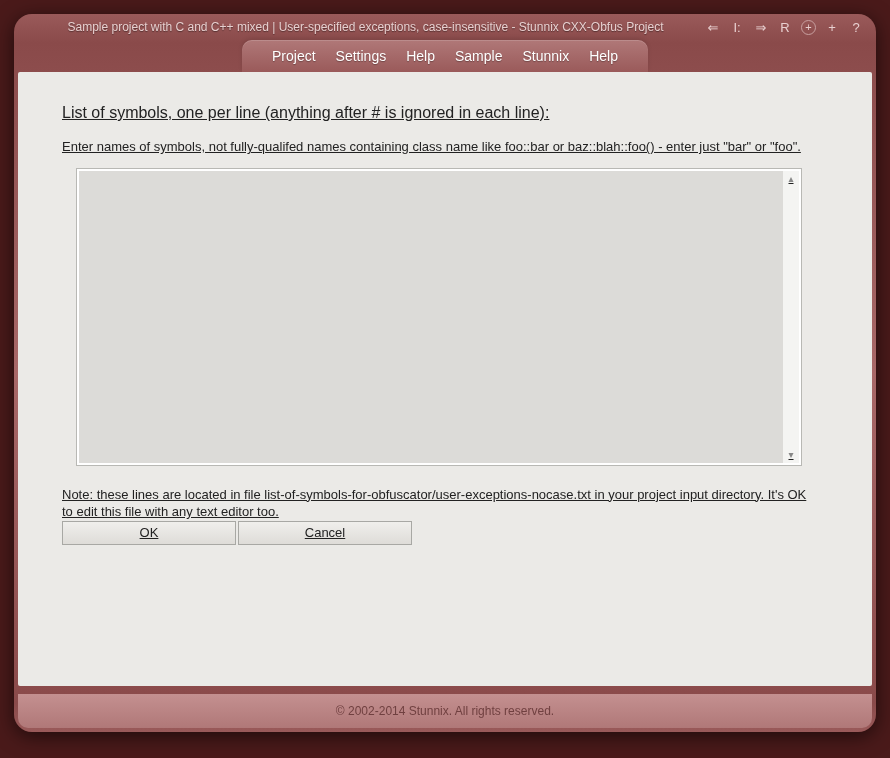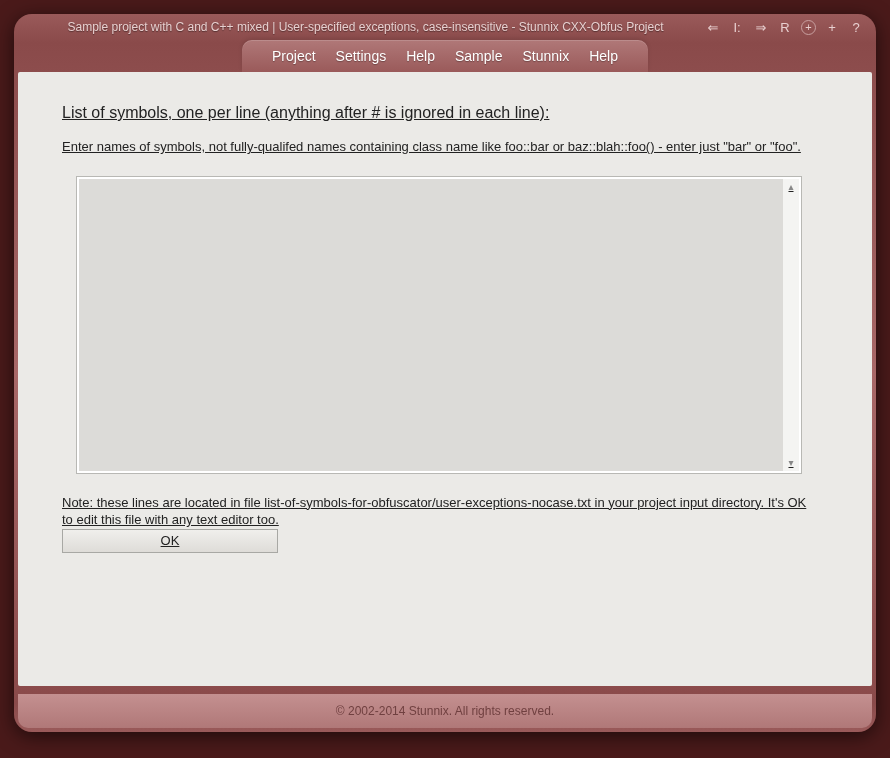--- a/index.html
+++ b/index.html
@@ -82,21 +82,21 @@
     overflow: hidden;
     text-decoration: underline;
   }
   .heading {
     font-size: 16px;
     margin-bottom: 16px;
   }
   .subtext {
     font-size: 13px;
     line-height: 1.35;
-    margin-bottom: 20px;
+    margin-bottom: 12px;
   }
   .textarea-wrap {
     position: relative;
     margin: 0 14px 20px 14px;
     height: 298px;
     border: 1px solid #b8b8b4;
     background: #fff;
     display: flex;
   }
   .textarea-inner {
@@ -128,21 +128,21 @@
   .note-text {
     font-size: 13px;
     line-height: 1.35;
     margin-bottom: 0;
   }
   .button-row {
     display: flex;
     gap: 2px;
   }
   .btn {
-    width: 216px;
+    width: 174px;
     height: 24px;
     background: linear-gradient(180deg, #f0efec 0%, #dedcd8 100%);
     border: 1px solid #a8a8a4;
     font-size: 13px;
     color: #222;
     cursor: pointer;
     display: flex; align-items: center; justify-content: center;
   }
   .footer {
     height: 34px;
@@ -196,20 +196,21 @@
       <div class="scrollbar">
         <div class="scroll-arrow">▴</div>
         <div class="scroll-arrow">▾</div>
       </div>
     </div>
 
     <div class="note-text">Note: these lines are located in file list-of-symbols-for-obfuscator/user-exceptions-nocase.txt in your project input directory. It's OK to edit this file with any text editor too.</div>
 
     <div class="button-row">
       <div class="btn">OK</div>
+      <div class="btn">Cancel</div>
     </div>
 
   </div>
 
   <div class="footer">
     <span>© 2002-2014 Stunnix. All rights reserved.</span>
   </div>
 
 </div>
 

